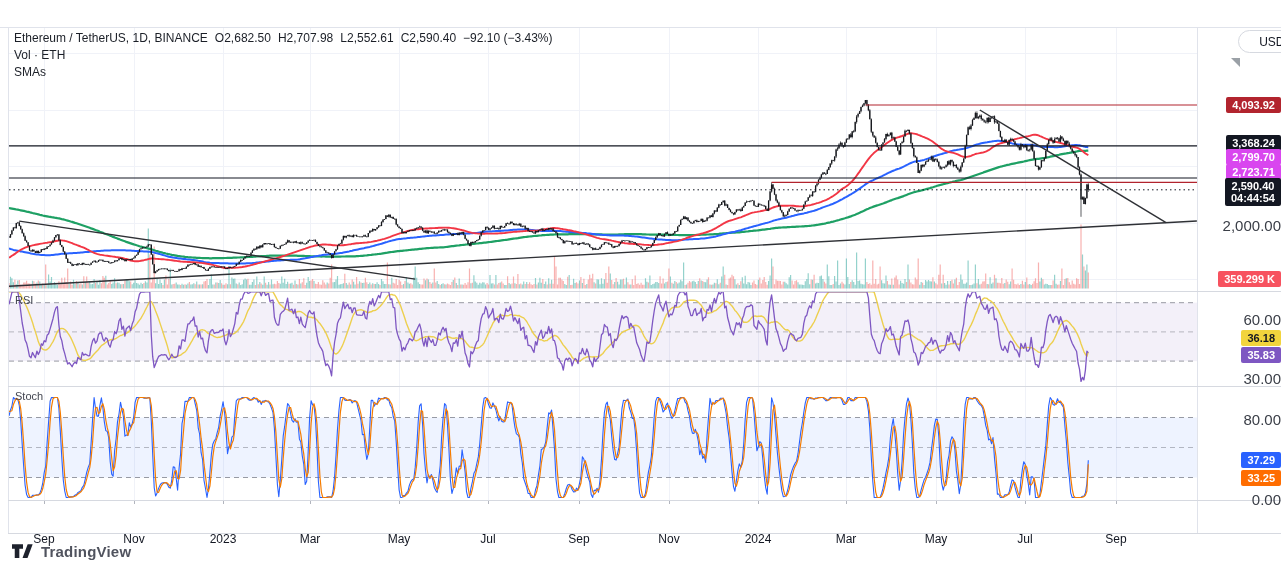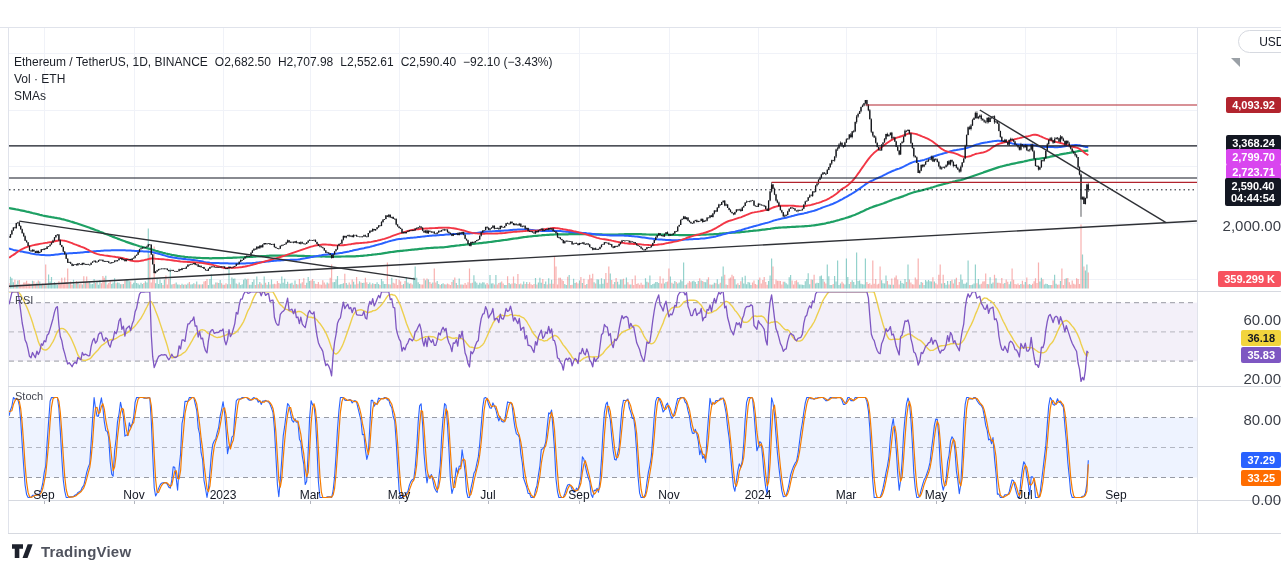--- a/index.html
+++ b/index.html
@@ -1,37 +1,37 @@
 <!DOCTYPE html>
 <html><head>
 <meta charset="utf-8">
 <style>
   html,body{margin:0;padding:0;background:#fff;}
   #root{position:relative;width:1281px;height:571px;background:#fff;overflow:hidden;
         font-family:"Liberation Sans",sans-serif;color:#131722;}
   #attribution{position:absolute;left:12px;top:6px;font-size:12.5px;font-weight:700;color:#131722;white-space:nowrap;}
   #attr-border{position:absolute;left:0;top:27px;width:1281px;height:1px;background:#e0e3eb;}
   #chart-svg{position:absolute;left:0;top:0;}
-  .legend-row{position:absolute;left:14px;display:flex;gap:7px;font-size:12px;color:#1b1f27;white-space:nowrap;align-items:baseline;margin-top:24px;}
+  .legend-row{position:absolute;left:14px;display:flex;gap:7px;font-size:12px;color:#1b1f27;white-space:nowrap;align-items:baseline;}
   #legend-row1{top:31px;}
   #legend-row2{top:48px;}
   #legend-row3{top:65px;}
   #usdt-button{position:absolute;left:1238px;top:30px;width:75px;height:23px;border:1px solid #d6d9e0;
     border-radius:12px;background:#fff;display:flex;align-items:center;justify-content:center;
     font-size:12px;color:#131722;box-sizing:border-box;cursor:pointer;font-family:"Liberation Sans",sans-serif;}
   #axis-marker{position:absolute;left:1231px;top:58px;width:0;height:0;
     border-top:9px solid #9aa0a6;border-left:9px solid transparent;}
   #price-axis{position:absolute;left:1198px;top:0;width:83px;height:571px;}
   .chip-row{position:absolute;left:0;right:0;display:flex;justify-content:flex-end;}
   .chip{font-size:11px;font-weight:700;line-height:12px;padding:2px 6px;border-radius:2px;text-align:center;white-space:nowrap;}
   .tick{font-size:15px;color:#3a3e47;white-space:nowrap;}
   .pane-title{position:absolute;left:15px;font-size:11px;color:#434651;}
   #rsi-title{top:294px;}
   #stoch-title{top:390px;}
-  #time-axis{position:absolute;left:0;top:482px;width:1133px;height:26px;}
+  #time-axis{position:absolute;left:0;top:526px;width:1133px;height:26px;}
   .time-label{position:absolute;top:6px;width:60px;margin-left:-30px;text-align:center;
     font-size:12px;color:#131722;}
   .time-label.bold{font-weight:400;}
   #footer{position:absolute;left:12px;top:542px;display:flex;align-items:center;gap:7px;}
   #footer-text{font-size:15px;font-weight:700;color:#50535e;letter-spacing:0.2px;}
 </style>
 </head>
 <body>
 
 <div id="root">
@@ -119,21 +119,21 @@
   <div id="axis-marker"></div>
 
   <div id="price-axis">
       <div class="chip-row" style="top: 216.5px;">
         <span class="tick">2,000.00</span>
       </div>
       <div class="chip-row" style="top: 311px;">
         <span class="tick">60.00</span>
       </div>
       <div class="chip-row" style="top: 369.5px;">
-        <span class="tick">20.00</span>
+        <span class="tick">30.00</span>
       </div>
       <div class="chip-row" style="top: 411px;">
         <span class="tick">80.00</span>
       </div>
       <div class="chip-row" style="top: 491px;">
         <span class="tick">0.00</span>
       </div>
       <div class="chip-row" style="top: 97px;">
         <span class="chip" style="background: rgb(178, 36, 46); color: rgb(255, 255, 255);">4,093.92</span>
       </div>

